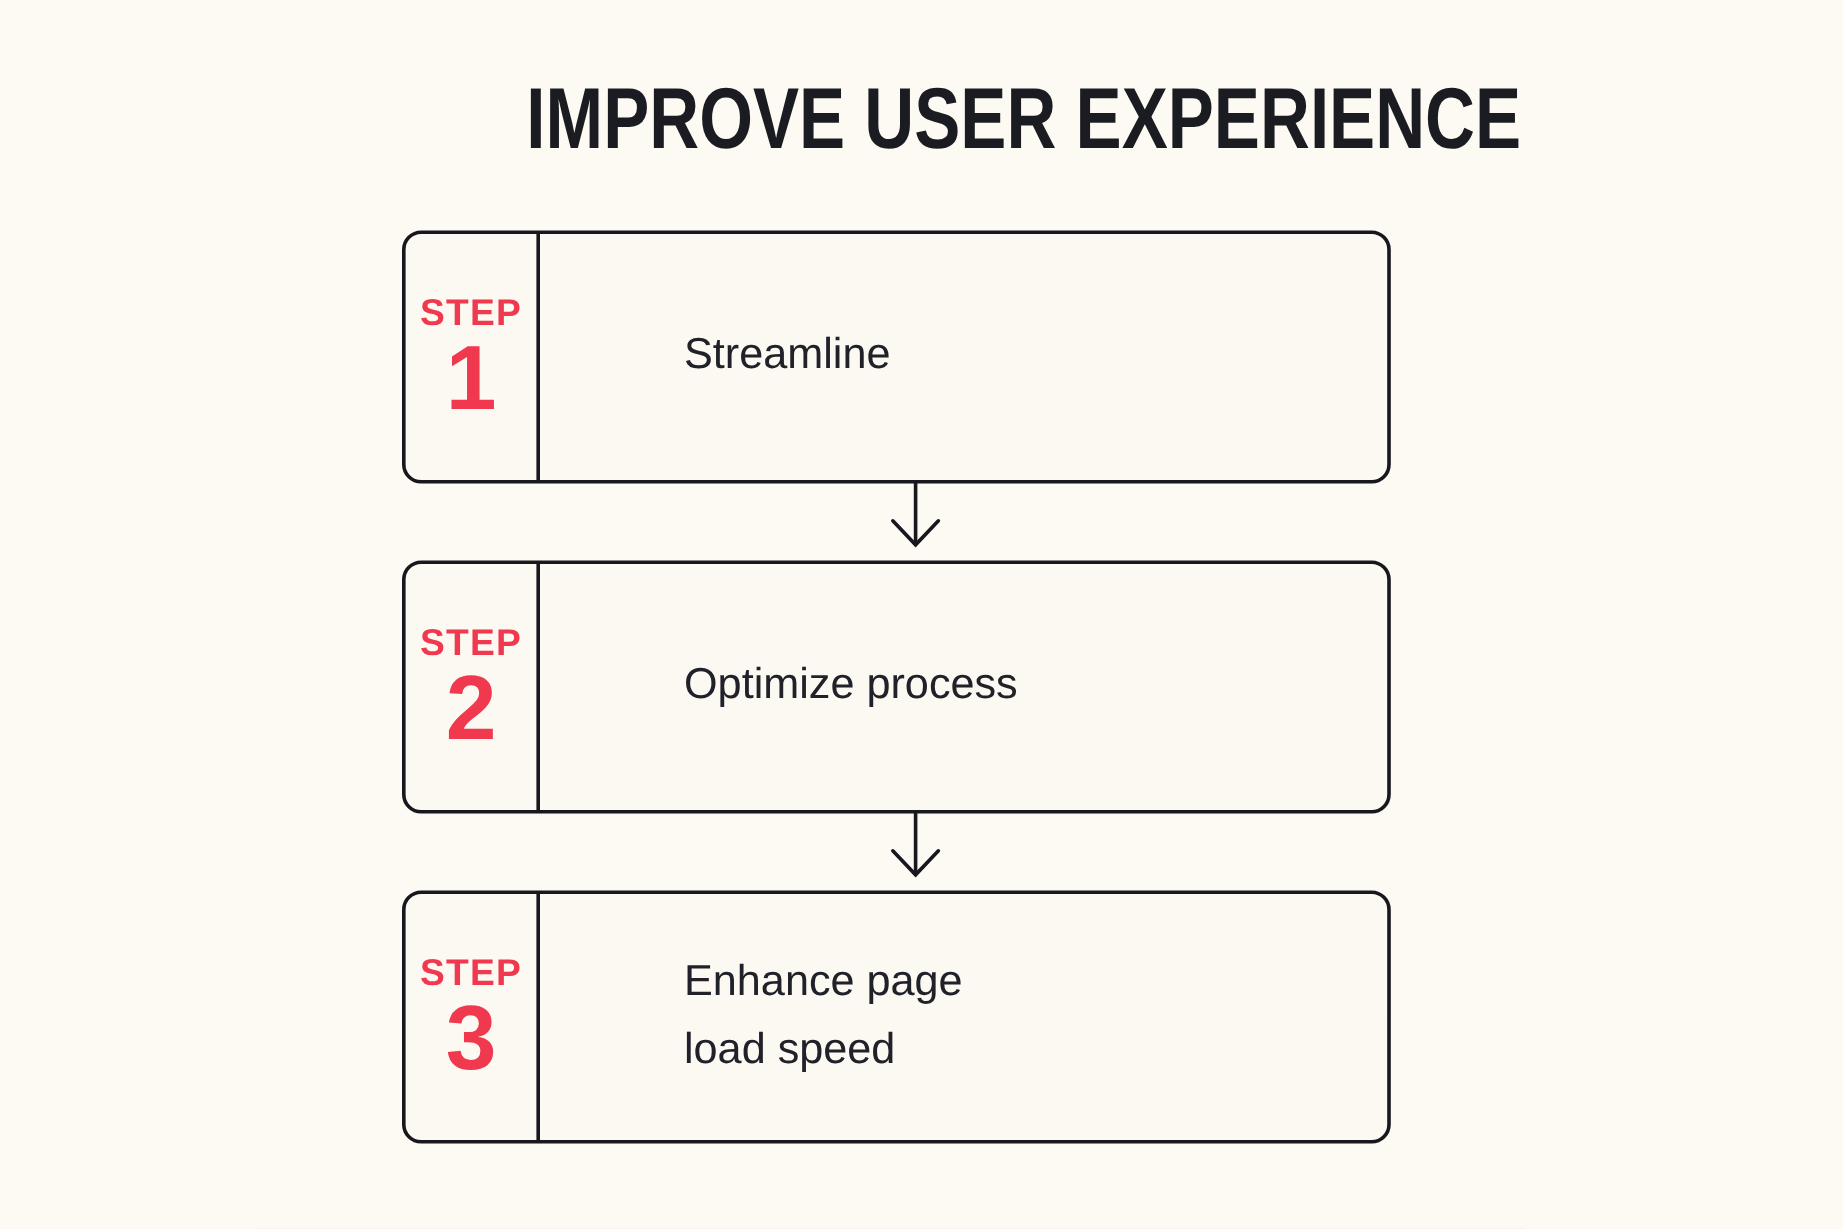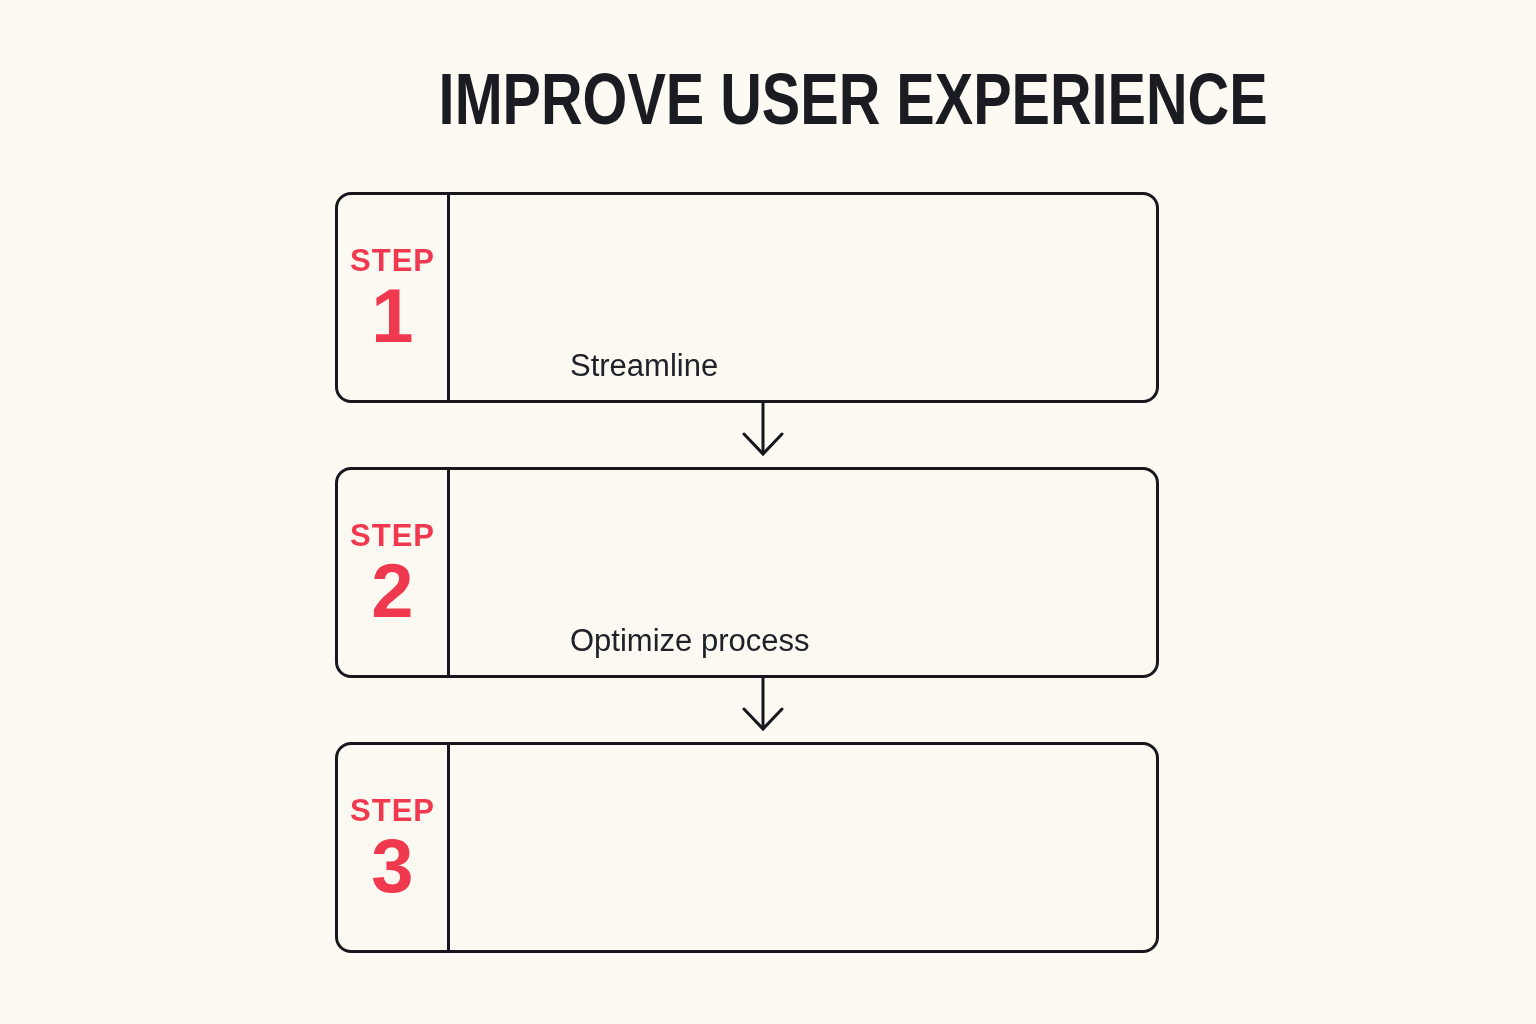--- a/index.html
+++ b/index.html
@@ -66,24 +66,24 @@
   .step-number {
     color: var(--accent-red, #F0394F);
     font-size: 76px;
     font-weight: bold;
     line-height: 0.9;
   }
   .step-desc {
     flex: 1;
     display: flex;
     flex-direction: column;
-    justify-content: flex-end;
+    justify-content: center;
     padding-left: 120px;
     padding-bottom: 6px;
-    font-size: 31px;
+    font-size: 36px;
     line-height: 57px;
     color: var(--body-text, #21212A);
   }
   .arrow {
     position: absolute;
     left: 735px;
     width: 56px;
     height: 58px;
     color: var(--arrow, #17171D);
   }
@@ -132,15 +132,19 @@
       <line x1="28" y1="0" x2="28" y2="50" stroke="currentColor" stroke-width="3"></line>
       <polyline points="9,32 28,52 47,32" fill="none" stroke="currentColor" stroke-width="3" stroke-linecap="round" stroke-linejoin="miter"></polyline>
     </svg>
   </div>
 
   <div class="step-box pos-3">
     <div class="step-left">
       <span class="step-label">STEP</span>
       <span class="step-number">3</span>
     </div>
+    <div class="step-desc">
+      <span>Enhance page</span>
+      <span>load speed</span>
+    </div>
   </div>
 
 </div>
 
 </body></html>

